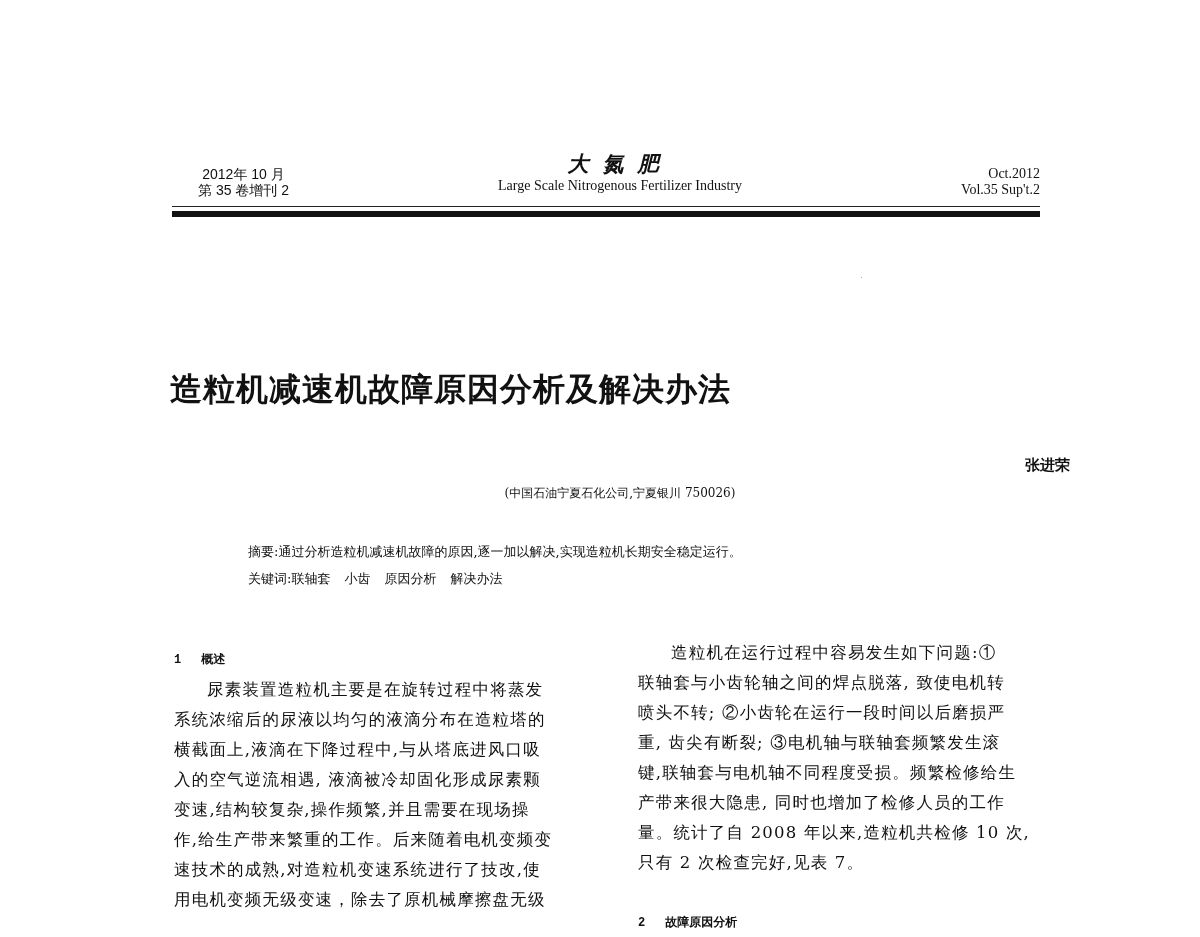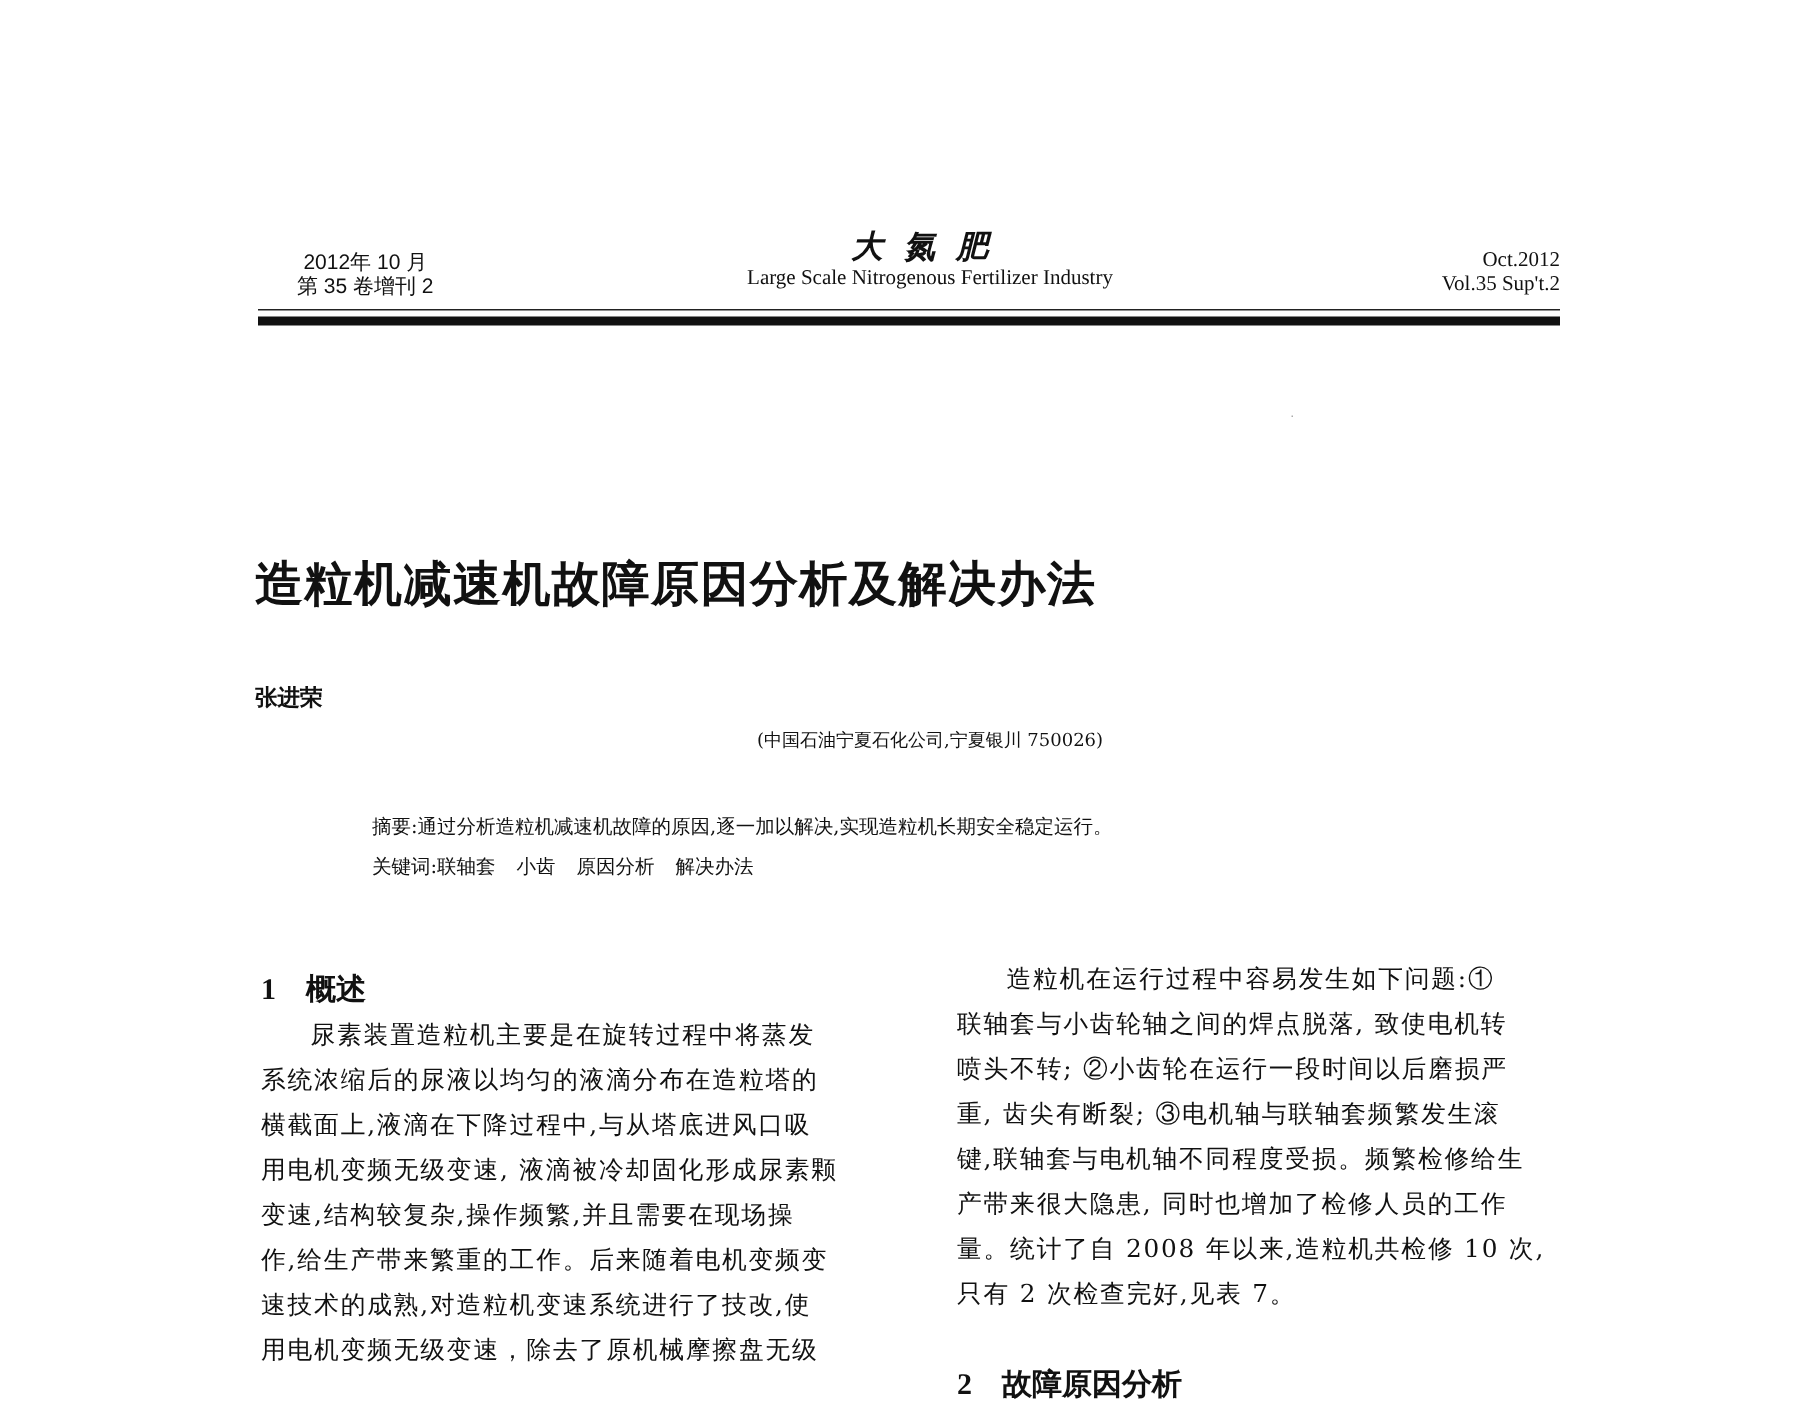--- a/index.html
+++ b/index.html
@@ -49,21 +49,21 @@
       left: 172px; width: 868px; top: 211px; height: 6px; background: #111;
     }
 
     
     .title {
       left: 170px; width: 900px; top: 368px; text-align: left;
       font-size: 32px; font-weight: bold; letter-spacing: 1px;
       font-family: "DejaVu Sans", "Liberation Sans", sans-serif;
     }
     .author {
-      left: 170px; width: 900px; top: 456px; text-align: left;
+      left: 170px; width: 900px; top: 456px; text-align: right;
       font-size: 15px; font-weight: bold;
       font-family: "DejaVu Sans", sans-serif;
     }
     .affil {
       left: 170px; width: 900px; top: 485px; text-align: center;
       font-size: 12px;
       font-family: "DejaVu Serif", serif;
     }
 
     
@@ -78,22 +78,22 @@
 
     
     .col {
       font-size: 16.5px; line-height: 30px;
       font-family: "DejaVu Serif", serif;
       letter-spacing: 1.2px;
     }
     .col-left { left: 174px; top: 645px; width: 435px; }
     .col-right { left: 638px; top: 638px; width: 404px; }
     .section-head {
-      font-weight: bold; font-size: 20px;
-      font-family: Liberation Serif, serif;
+      font-weight: bold; font-size: 12px;
+      font-family: Liberation Mono, monospace;
       letter-spacing: 0;
     }
     .section-head .num { margin-right: 20px; }
     .indent { text-indent: 2em; }
     .line { display: block; white-space: nowrap; }
     .gap { height: 30px; }
     .speck { left: 861px; top: 277px; width: 1px; height: 1px; background: #aaa; }
   </style>
 </head>
 <body>
@@ -129,21 +129,21 @@
   <span class="label-bold">关键词:</span><span class="kw">联轴套</span><span class="kw">小齿</span><span class="kw">原因分析</span><span class="kw">解决办法</span>
 </div>
 
 <div class="abs col col-left">
   <div class="section-head">
     <span class="num">1</span><span>概述</span>
   </div>
   <span class="line indent">尿素装置造粒机主要是在旋转过程中将蒸发</span>
   <span class="line">系统浓缩后的尿液以均匀的液滴分布在造粒塔的</span>
   <span class="line">横截面上,液滴在下降过程中,与从塔底进风口吸</span>
-  <span class="line">用电机变频无级变速, 液滴被冷却固化形成尿素颗</span>
+  <span class="line">入的空气逆流相遇, 液滴被冷却固化形成尿素颗</span>
   <span class="line">变速,结构较复杂,操作频繁,并且需要在现场操</span>
   <span class="line">作,给生产带来繁重的工作。后来随着电机变频变</span>
   <span class="line">速技术的成熟,对造粒机变速系统进行了技改,使</span>
   <span class="line">用电机变频无级变速，除去了原机械摩擦盘无级</span>
 </div>
 
 <div class="abs col col-right">
   <span class="line indent">造粒机在运行过程中容易发生如下问题:①</span>
   <span class="line">联轴套与小齿轮轴之间的焊点脱落, 致使电机转</span>
   <span class="line">喷头不转; ②小齿轮在运行一段时间以后磨损严</span>

